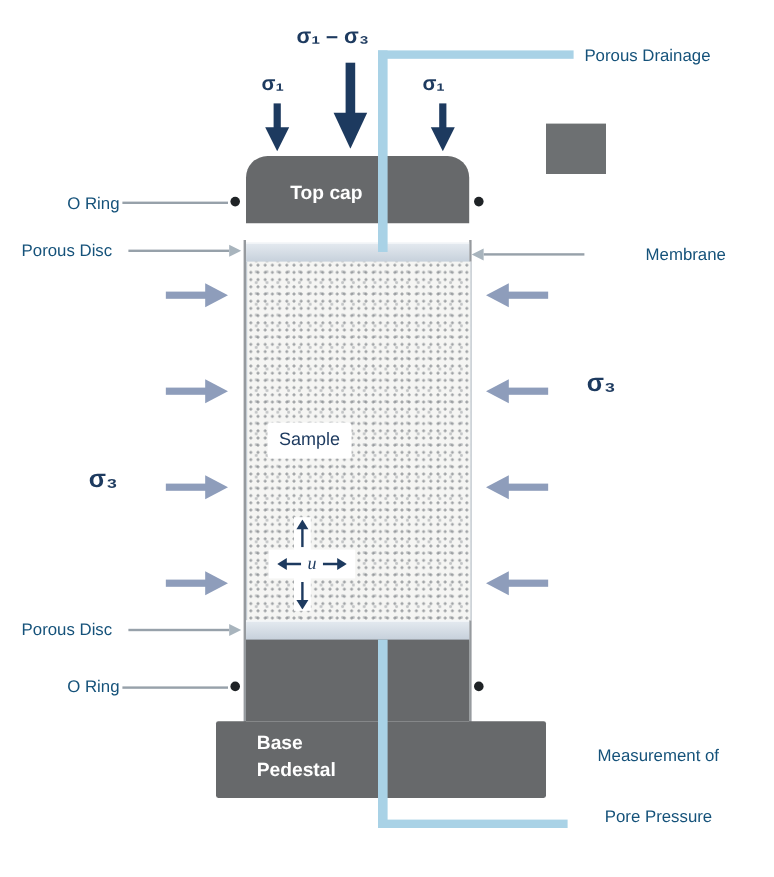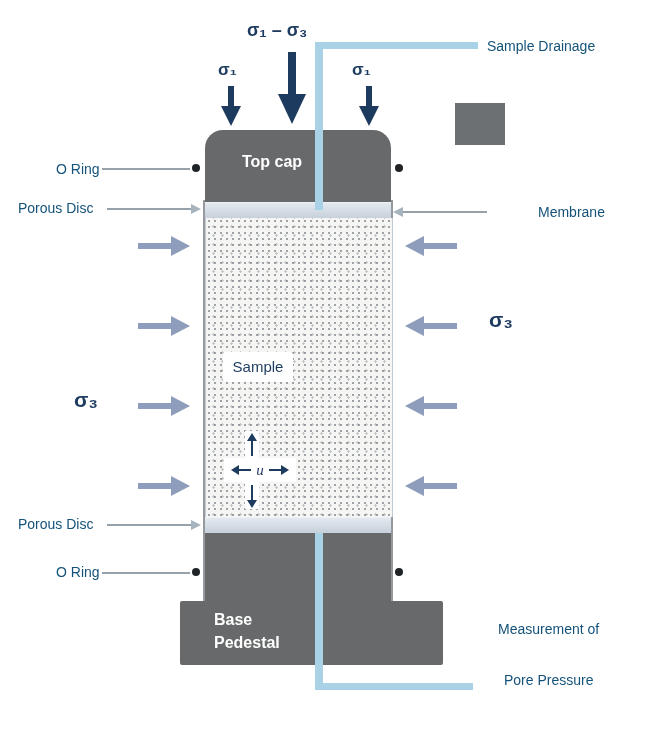--- a/index.html
+++ b/index.html
@@ -5,36 +5,36 @@
   html,body{margin:0;padding:0;background:#ffffff;}
   .stage{position:relative;width:645px;height:731px;background:#ffffff;overflow:hidden;
          font-family:"Liberation Sans",sans-serif;}
   .abs{position:absolute;}
 
   
   .lbl{position:absolute;color:#15527a;font-size:14px;line-height:1.2;white-space:nowrap;}
   .sig{position:absolute;color:#1d3a5f;font-weight:bold;white-space:nowrap;}
 
   
-  .top-cap{position:absolute;left:205px;top:130px;width:186px;height:72px;
+  .top-cap{position:absolute;left:205px;top:130px;width:186px;height:56px;
            background:#67696b;border-radius:18px 18px 0 0;}
   .top-cap-label{position:absolute;left:12px;top:23px;width:110px;text-align:center;
            color:#ffffff;font-weight:bold;font-size:16px;}
   .porous{position:absolute;left:205px;width:186px;height:16px;
            background:linear-gradient(#e3e9ef,#c5cfda);border-top:1px solid #eef2f5;border-bottom:1px solid #b6c0ca;}
   .sample-body{position:absolute;left:205px;top:218px;width:186px;height:299px;
            background-color:#f5f5f3;
            background-image:
              radial-gradient(circle, rgba(90,96,102,0.55) 1px, transparent 1.4px),
              radial-gradient(circle, rgba(120,126,132,0.40) 1px, transparent 1.4px);
            background-size:6px 6px, 9px 9px;
            background-position:0 0, 3px 4px;
            border-left:1px solid #c2cad2;border-right:1px solid #c2cad2;}
   .bottom-block{position:absolute;left:205px;top:533px;width:186px;height:68px;background:#67696b;}
-  .pedestal{position:absolute;left:180px;top:601px;width:263px;height:64px;background:#67696b;border-radius:2px;}
+  .pedestal{position:absolute;left:180px;top:601px;width:263px;height:64px;background:#67696b;border-radius:2px;padding-left:12px;}
   .pedestal-label{position:absolute;left:34px;top:7px;width:95px;color:#ffffff;
            font-weight:bold;font-size:16px;line-height:1.45;}
   .membrane-line{position:absolute;top:200px;width:2px;height:404px;background:#3f474e;opacity:.55;}
 
   
   .tube{position:absolute;background:#a9d2e6;}
 
   
   .leader{position:absolute;height:2px;background:#97a1aa;}
   .dot{position:absolute;width:8px;height:8px;border-radius:50%;background:#1f2326;}
@@ -147,21 +147,21 @@
 
   <div class="lbl" style="left:18px;top:516px;">Porous Disc</div>
   <div class="leader" style="left:107px;top:524px;width:84px;"></div>
   <div class="tri-right" style="left:191px;top:520px;"></div>
 
   <div class="lbl" style="left:56px;top:564px;">O Ring</div>
   <div class="leader" style="left:102px;top:572px;width:88px;"></div>
   <div class="dot" style="left:192px;top:568px;"></div>
   <div class="dot" style="left:395px;top:568px;"></div>
 
-  <div class="lbl" style="left:487px;top:38px;">Sample Drainage</div>
+  <div class="lbl" style="left:487px;top:38px;">Porous Drainage</div>
   <div class="lbl" style="left:490px;top:204px;margin-left:48px;">Membrane</div>
   <div class="leader" style="left:403px;top:211px;width:84px;"></div>
   <div class="tri-left" style="left:393px;top:207px;"></div>
 
   <div class="lbl" style="left:498px;top:621px;">Measurement of</div>
   <div class="lbl" style="left:504px;top:672px;">Pore Pressure</div>
 
   <div class="sample-label">Sample</div>
 
   <div class="u-strip"></div>

